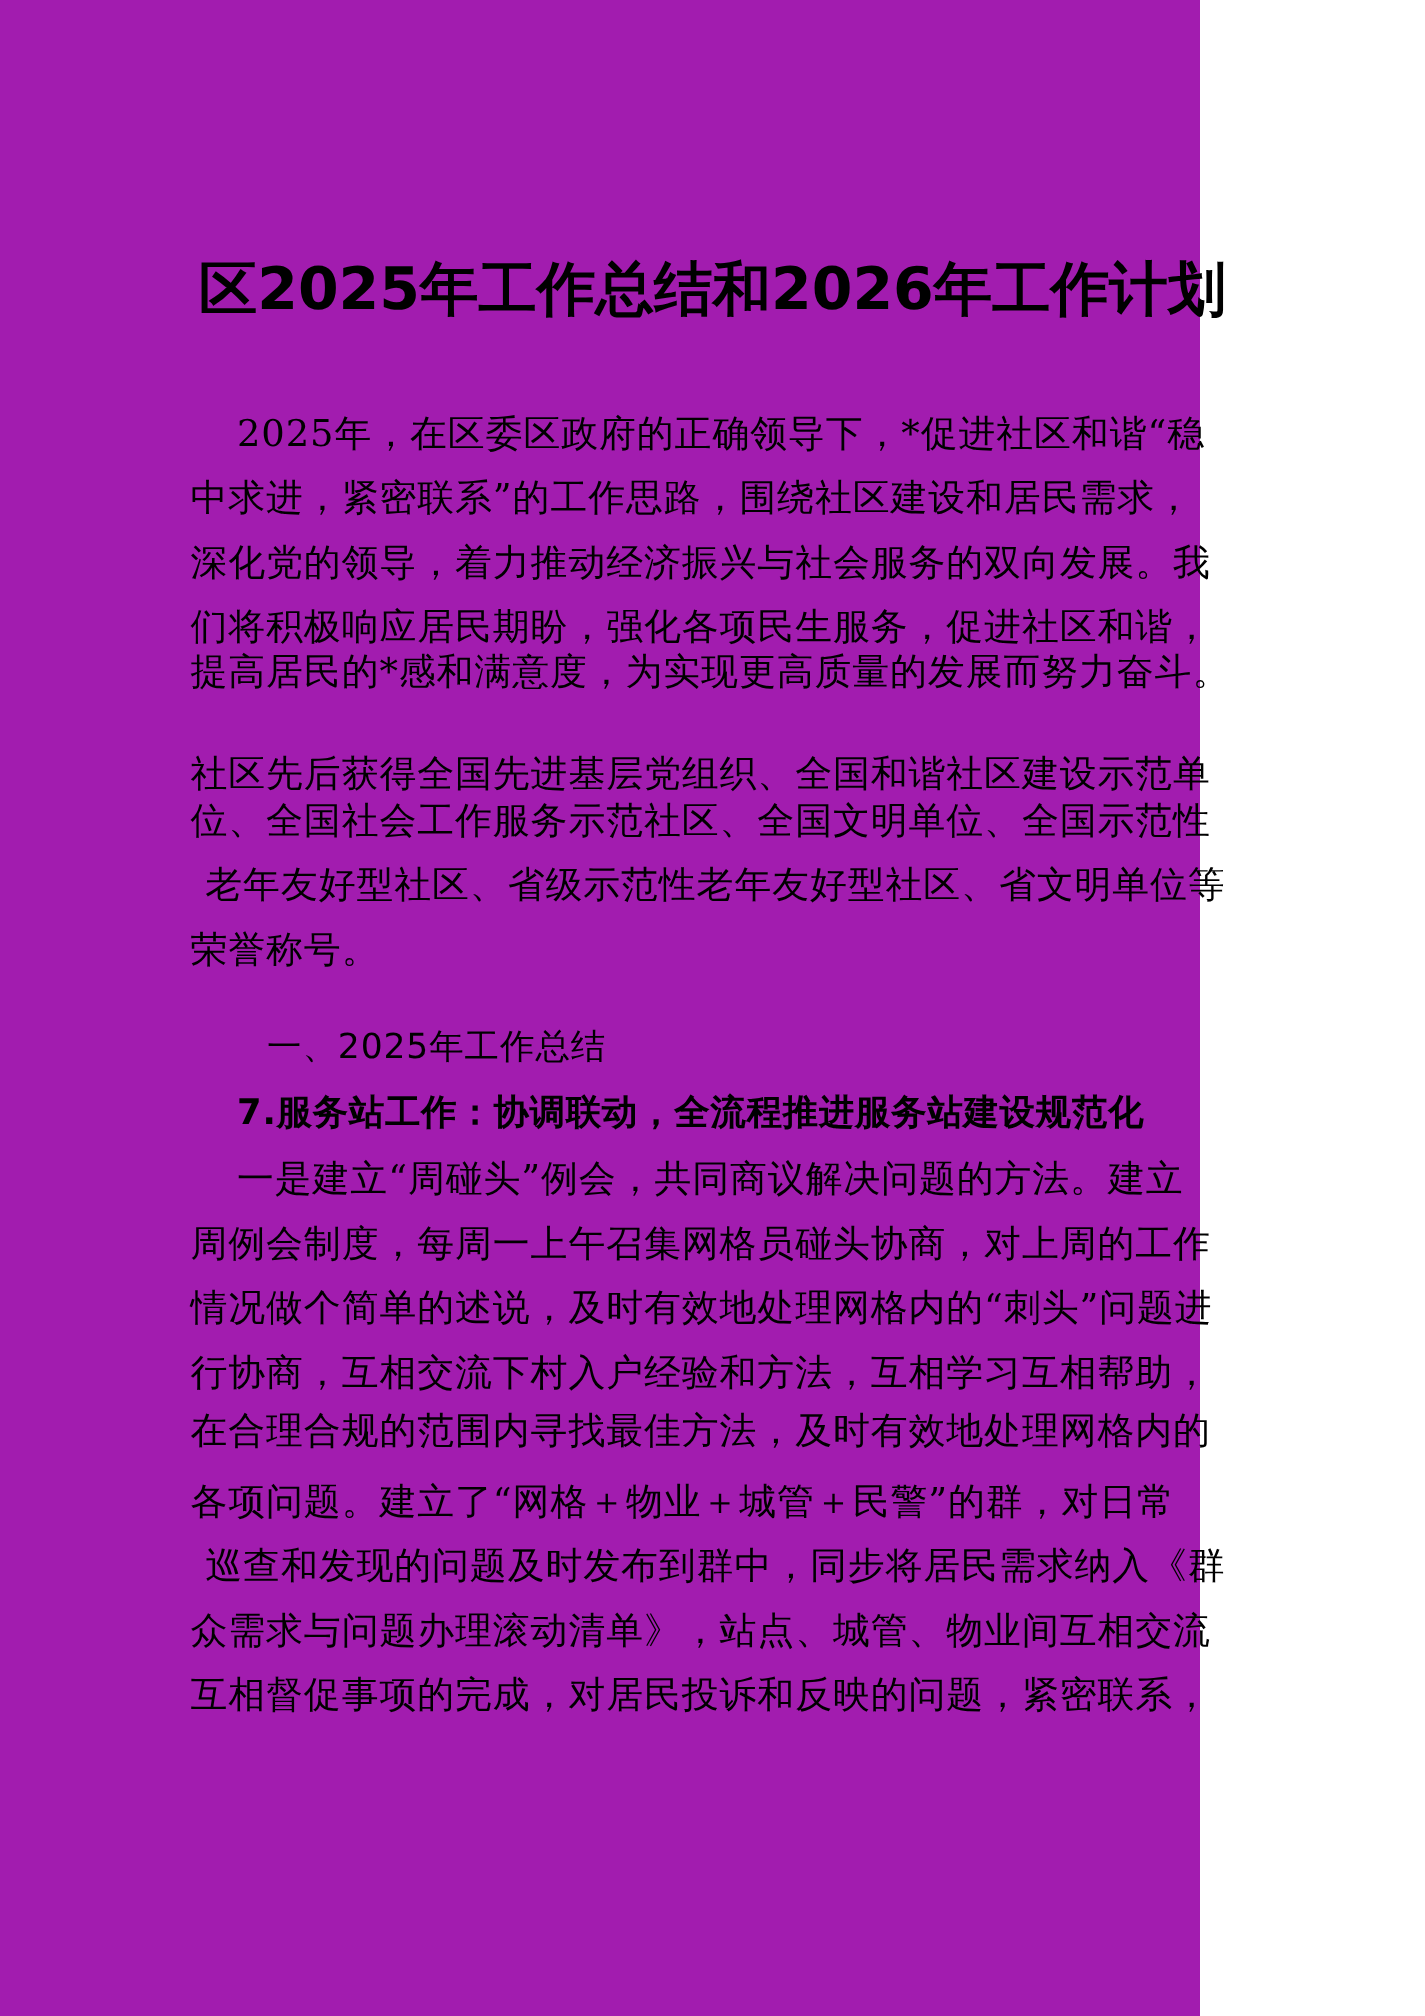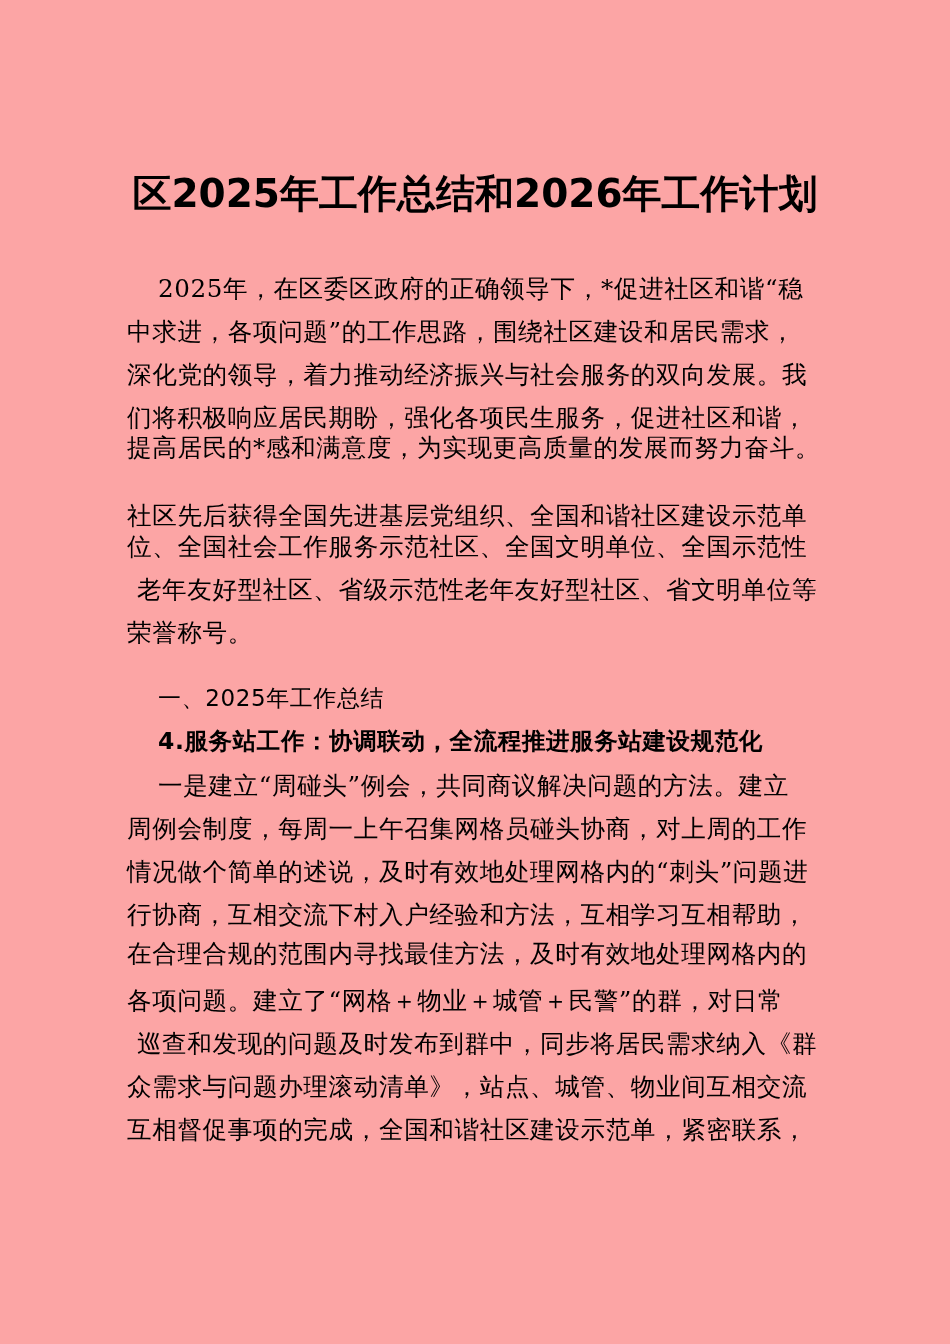--- a/index.html
+++ b/index.html
@@ -12,23 +12,23 @@
       height: 1344px;
       position: relative;
       overflow: hidden;
       font-family: "DejaVu Serif", "Liberation Serif", serif;
       color: #000000;
     }
     .page {
       position: absolute;
       left: 0;
       top: 0;
-      width: 950px;
+      width: 800px;
       height: 1344px;
-      background: #fca5a5;
+      background: #a21caf;
     }
     .title {
       position: absolute;
       left: 0;
       top: 166px;
       width: 950px;
       text-align: center;
       font-family: "DejaVu Sans", "Liberation Sans", sans-serif;
       font-size: 39px;
       font-weight: bold;
@@ -42,55 +42,56 @@
       width: 700px;
       font-size: 24.6px;
       line-height: 36px;
       white-space: nowrap;
       letter-spacing: 0.6px;
     }
     .line.indent { left: 158px; }
     .heading1 {
       font-family: "DejaVu Sans", "Liberation Sans", sans-serif;
       font-size: 23px;
+      margin-left: 20px;
     }
     .heading2 {
       font-family: "DejaVu Sans", "Liberation Sans", sans-serif;
       font-weight: bold;
       font-size: 23.5px;
     }
   </style>
 </head>
 <body>
 
 <div class="page">
 
   <div class="title">区2025年工作总结和2026年工作计划</div>
 
   <div>
     <div class="line indent" style="top:271px;">2025年，在区委区政府的正确领导下，*促进社区和谐“稳</div>
-    <div class="line" style="top:314px;">中求进，各项问题”的工作思路，围绕社区建设和居民需求，</div>
+    <div class="line" style="top:314px;">中求进，紧密联系”的工作思路，围绕社区建设和居民需求，</div>
     <div class="line" style="top:357px;">深化党的领导，着力推动经济振兴与社会服务的双向发展。我</div>
     <div class="line" style="top:400px;">们将积极响应居民期盼，强化各项民生服务，促进社区和谐，</div>
     <div class="line" style="top:430px;">提高居民的*感和满意度，为实现更高质量的发展而努力奋斗。</div>
     <div class="line" style="top:498px;">社区先后获得全国先进基层党组织、全国和谐社区建设示范单</div>
     <div class="line" style="top:529px;">位、全国社会工作服务示范社区、全国文明单位、全国示范性</div>
     <div class="line" style="top:572px;text-align:center;">老年友好型社区、省级示范性老年友好型社区、省文明单位等</div>
     <div class="line" style="top:615px;">荣誉称号。</div>
   </div>
 
   <div class="line indent heading1" style="top:680px;">一、2025年工作总结</div>
 
-  <div class="line indent heading2" style="top:723px;">4.服务站工作：协调联动，全流程推进服务站建设规范化</div>
+  <div class="line indent heading2" style="top:723px;">7.服务站工作：协调联动，全流程推进服务站建设规范化</div>
 
   <div>
     <div class="line indent" style="top:768px;">一是建立“周碰头”例会，共同商议解决问题的方法。建立</div>
     <div class="line" style="top:811px;">周例会制度，每周一上午召集网格员碰头协商，对上周的工作</div>
     <div class="line" style="top:854px;">情况做个简单的述说，及时有效地处理网格内的“刺头”问题进</div>
     <div class="line" style="top:897px;">行协商，互相交流下村入户经验和方法，互相学习互相帮助，</div>
     <div class="line" style="top:916px;margin-top:20px;">在合理合规的范围内寻找最佳方法，及时有效地处理网格内的</div>
     <div class="line" style="top:983px;">各项问题。建立了“网格＋物业＋城管＋民警”的群，对日常</div>
     <div class="line" style="top:1026px;text-align:center;">巡查和发现的问题及时发布到群中，同步将居民需求纳入《群</div>
     <div class="line" style="top:1069px;">众需求与问题办理滚动清单》，站点、城管、物业间互相交流</div>
-    <div class="line" style="top:1112px;">互相督促事项的完成，全国和谐社区建设示范单，紧密联系，</div>
+    <div class="line" style="top:1112px;">互相督促事项的完成，对居民投诉和反映的问题，紧密联系，</div>
   </div>
 
 </div>
 
 </body></html>

